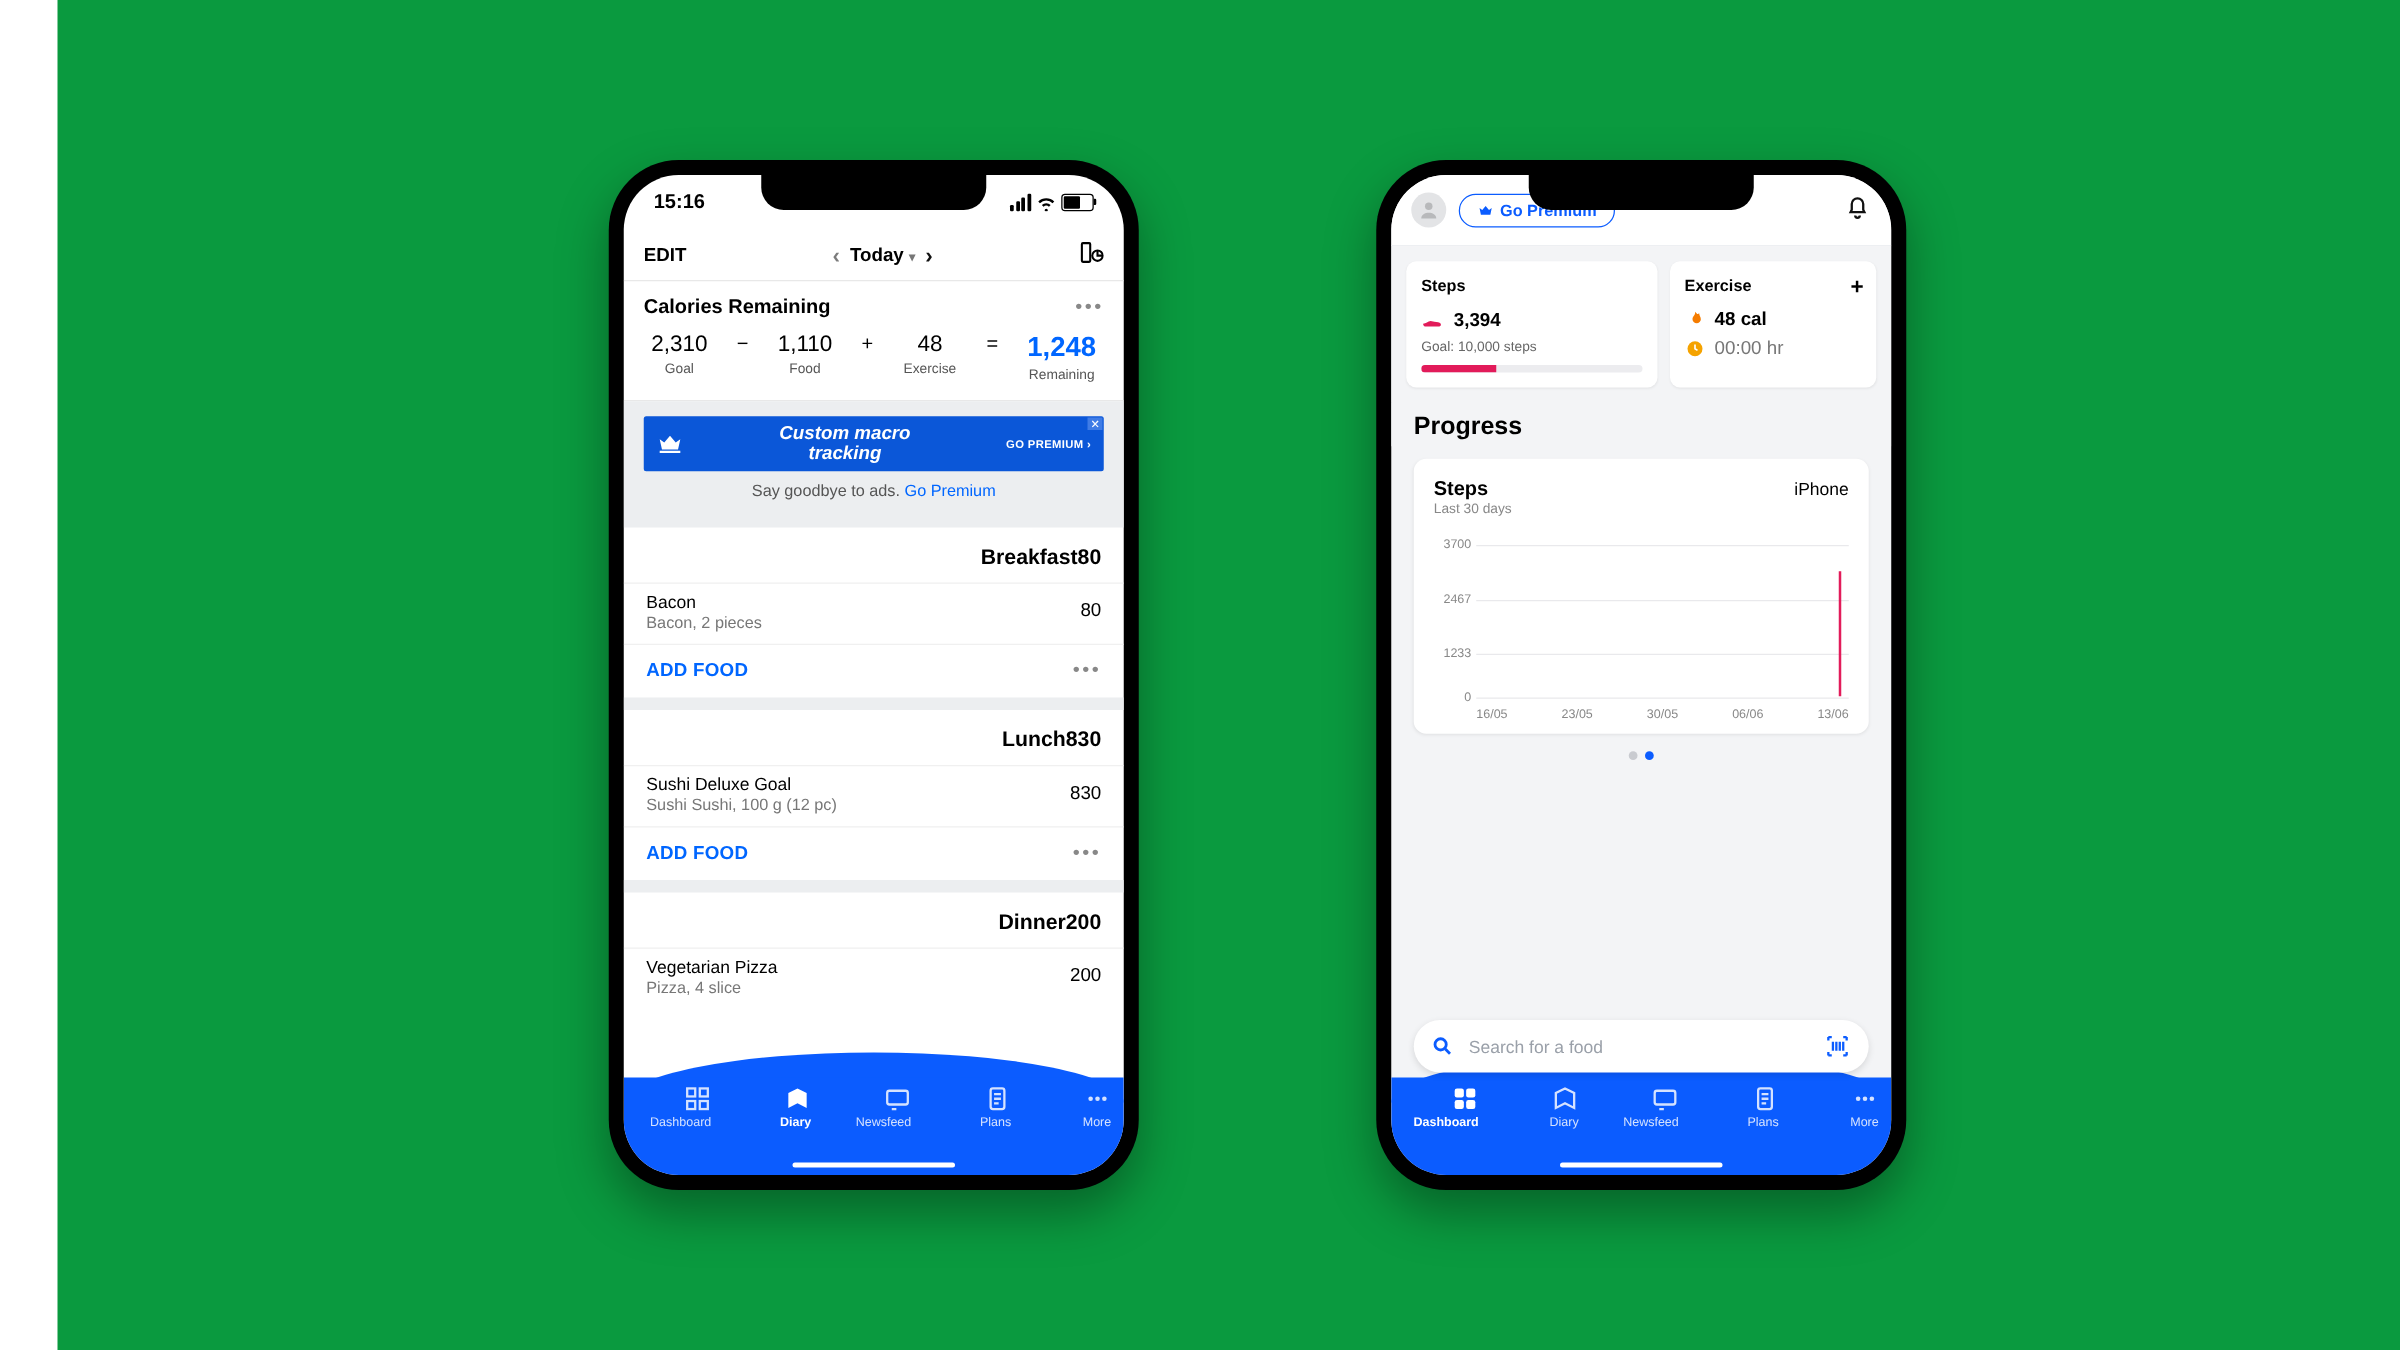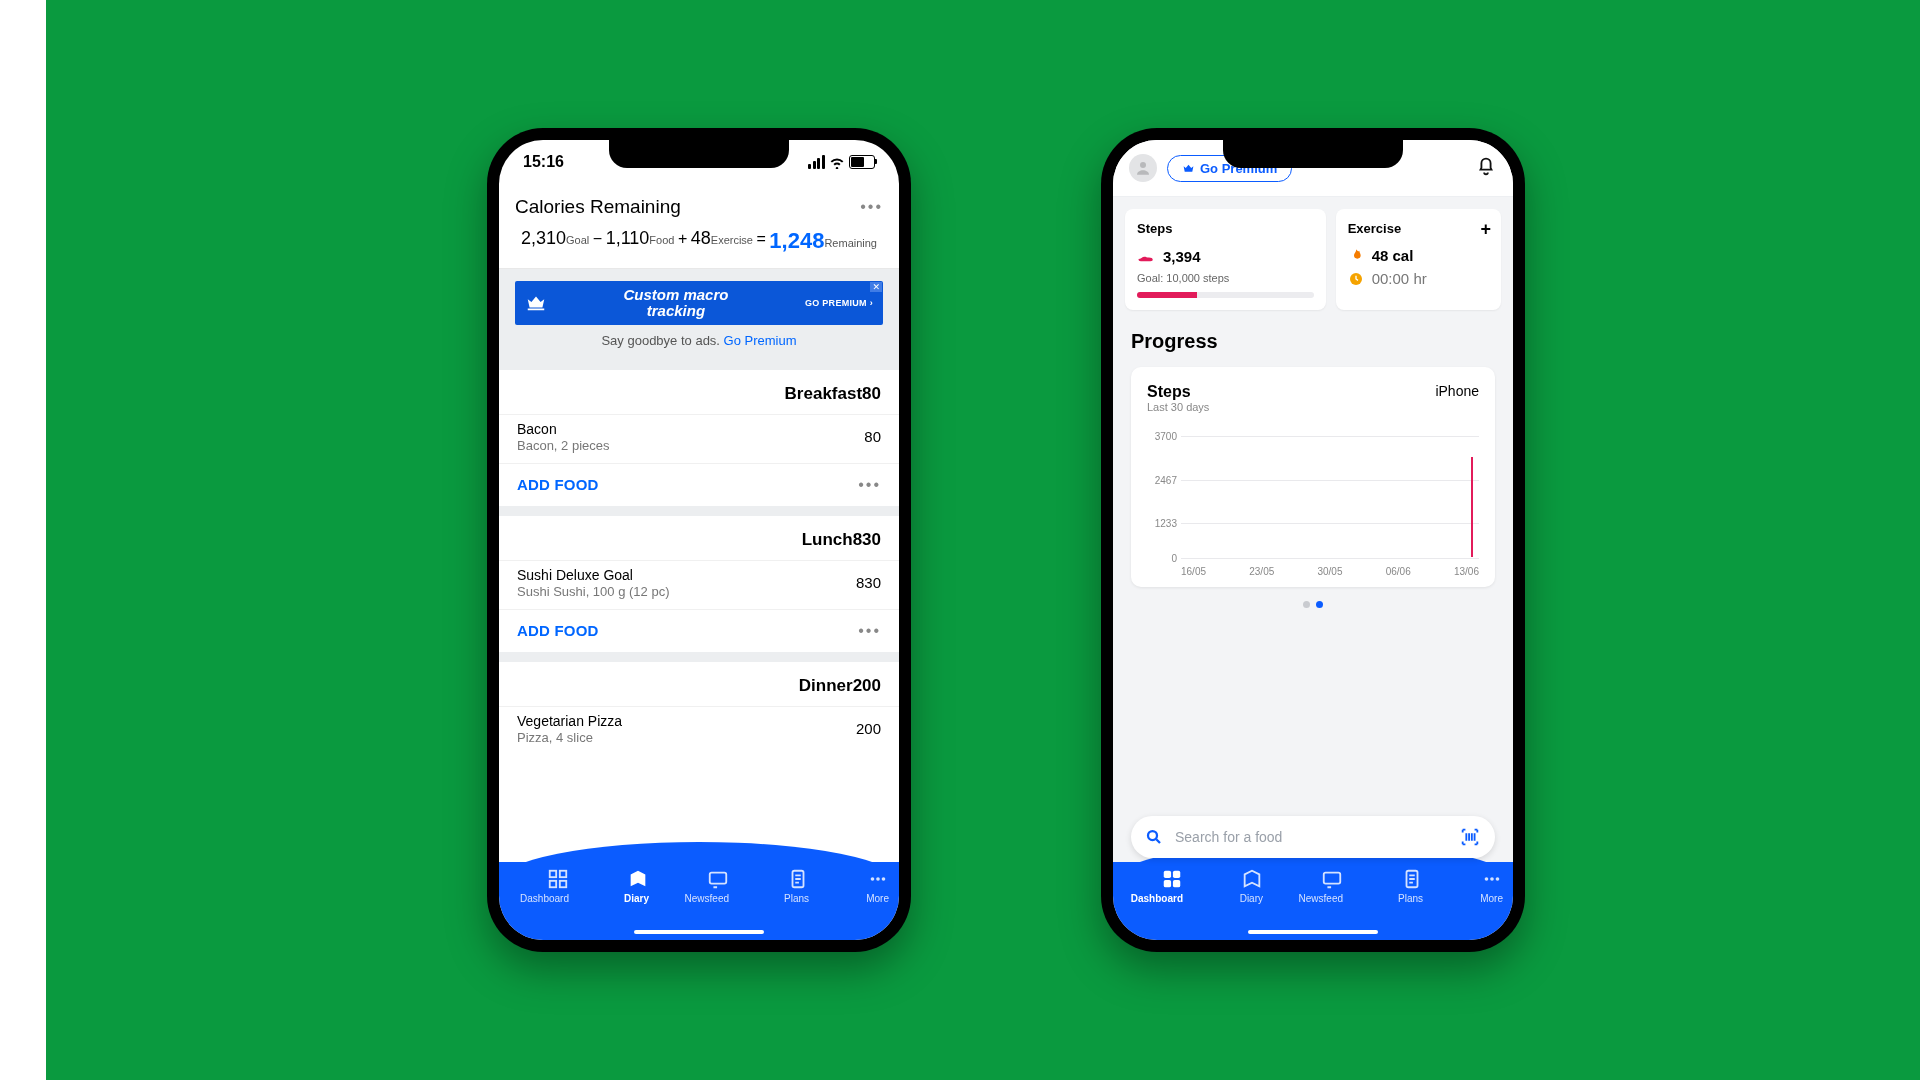--- a/index.html
+++ b/index.html
@@ -16,24 +16,24 @@
   .batt::after{content:"";position:absolute;right:-3px;top:3px;width:2px;height:5px;background:#000;border-radius:0 1px 1px 0;}
   .batt i{position:absolute;left:1px;top:1px;bottom:1px;width:55%;background:#000;border-radius:1px;}
   
   .topbar{height:40px;border-bottom:1px solid #e8e8e8;display:flex;align-items:center;padding:0 16px;font-size:15px;}
   .topbar .edit{font-weight:600;}
   .topbar .center{flex:1;display:flex;align-items:center;justify-content:center;gap:8px;font-weight:600;}
   .chev{font-size:18px;font-weight:700;color:#111;}
   .chev.off{opacity:.55}
   .drop{font-size:10px;color:#777;}
   .cal-title{display:flex;align-items:center;justify-content:space-between;padding:12px 16px 6px;}
-  .cal-title h4{margin:0;font-size:19px;font-weight:400;text-align:center;}
+  .cal-title h4{margin:0;font-size:16px;font-weight:700;text-align:center;}
   .dots{color:#888;font-size:16px;letter-spacing:2px;}
   .cal-form{display:flex;align-items:flex-start;justify-content:space-between;padding:4px 22px 14px;font-size:13px;border-bottom:1px solid #e8e8e8;}
-  .cf{display:flex;align-items:center;min-width:44px;}
+  .cf{display:flex;flex-direction:column;align-items:center;min-width:44px;}
   .cf .v{font-size:18px;font-weight:400;}
   .cf .l{font-size:11px;color:#555;padding-top:3px;}
   .op{font-size:16px;align-self:flex-start;padding-top:2px;}
   .rem .v{color:#0066ff;font-weight:700;font-size:22px;}
   .adzone{background:#eceef0;padding:12px 16px;text-align:center;}
   .banner{background:#0b57d8;color:#fff;border-radius:2px;display:flex;align-items:center;padding:6px 10px;justify-content:space-between;position:relative;}
   .banner .bt{line-height:1.05;font-weight:700;font-size:15px;font-style:italic;text-align:center;flex:1;}
   .banner .gp{font-size:9px;font-weight:700;letter-spacing:.3px;}
   .banner .adx{position:absolute;top:1px;right:1px;font-size:9px;background:#3f7ce6;padding:0 2px;}
   .adline{font-size:13px;color:#555;padding-top:8px;}
@@ -106,20 +106,35 @@
             </span>
           <svg width="16" height="13" viewBox="0 0 20 16">
               <path d="M10 13.5a1.6 1.6 0 100 3.2 1.6 1.6 0 000-3.2zm-4.4-3.6l1.7 1.7a4 4 0 015.4 0l1.7-1.7a6.4 6.4 0 00-8.8 0zM2 6.3l1.7 1.7a9 9 0 0112.6 0L18 6.3a11.4 11.4 0 00-16 0z" fill="#000"></path>
             </svg>
           <span class="batt">
               <i></i>
             </span>
         </span>
       </div>
 
+      <div class="topbar">
+        <span class="edit">EDIT</span>
+        <span class="center">
+          <span class="chev off">‹</span>
+          <span><span>Today</span> <span class="drop">▾</span></span>
+          <span class="chev">›</span>
+        </span>
+        <span>
+          <svg width="20" height="20" viewBox="0 0 24 24">
+              <rect x="3" y="3" width="8" height="18" rx="1" fill="none" stroke="#000" stroke-width="2"></rect>
+              <circle cx="18" cy="15" r="5" fill="none" stroke="#000" stroke-width="2"></circle>
+              <path d="M18 10v5h5" fill="none" stroke="#000" stroke-width="2"></path>
+            </svg>
+        </span>
+      </div>
 
       <div class="cal-title">
         <h4>Calories Remaining</h4>
         <span class="dots">•••</span>
       </div>
       <div class="cal-form">
         <div class="cf">
             <span class="v">2,310</span>
             <span class="l">Goal</span>
           </div>

